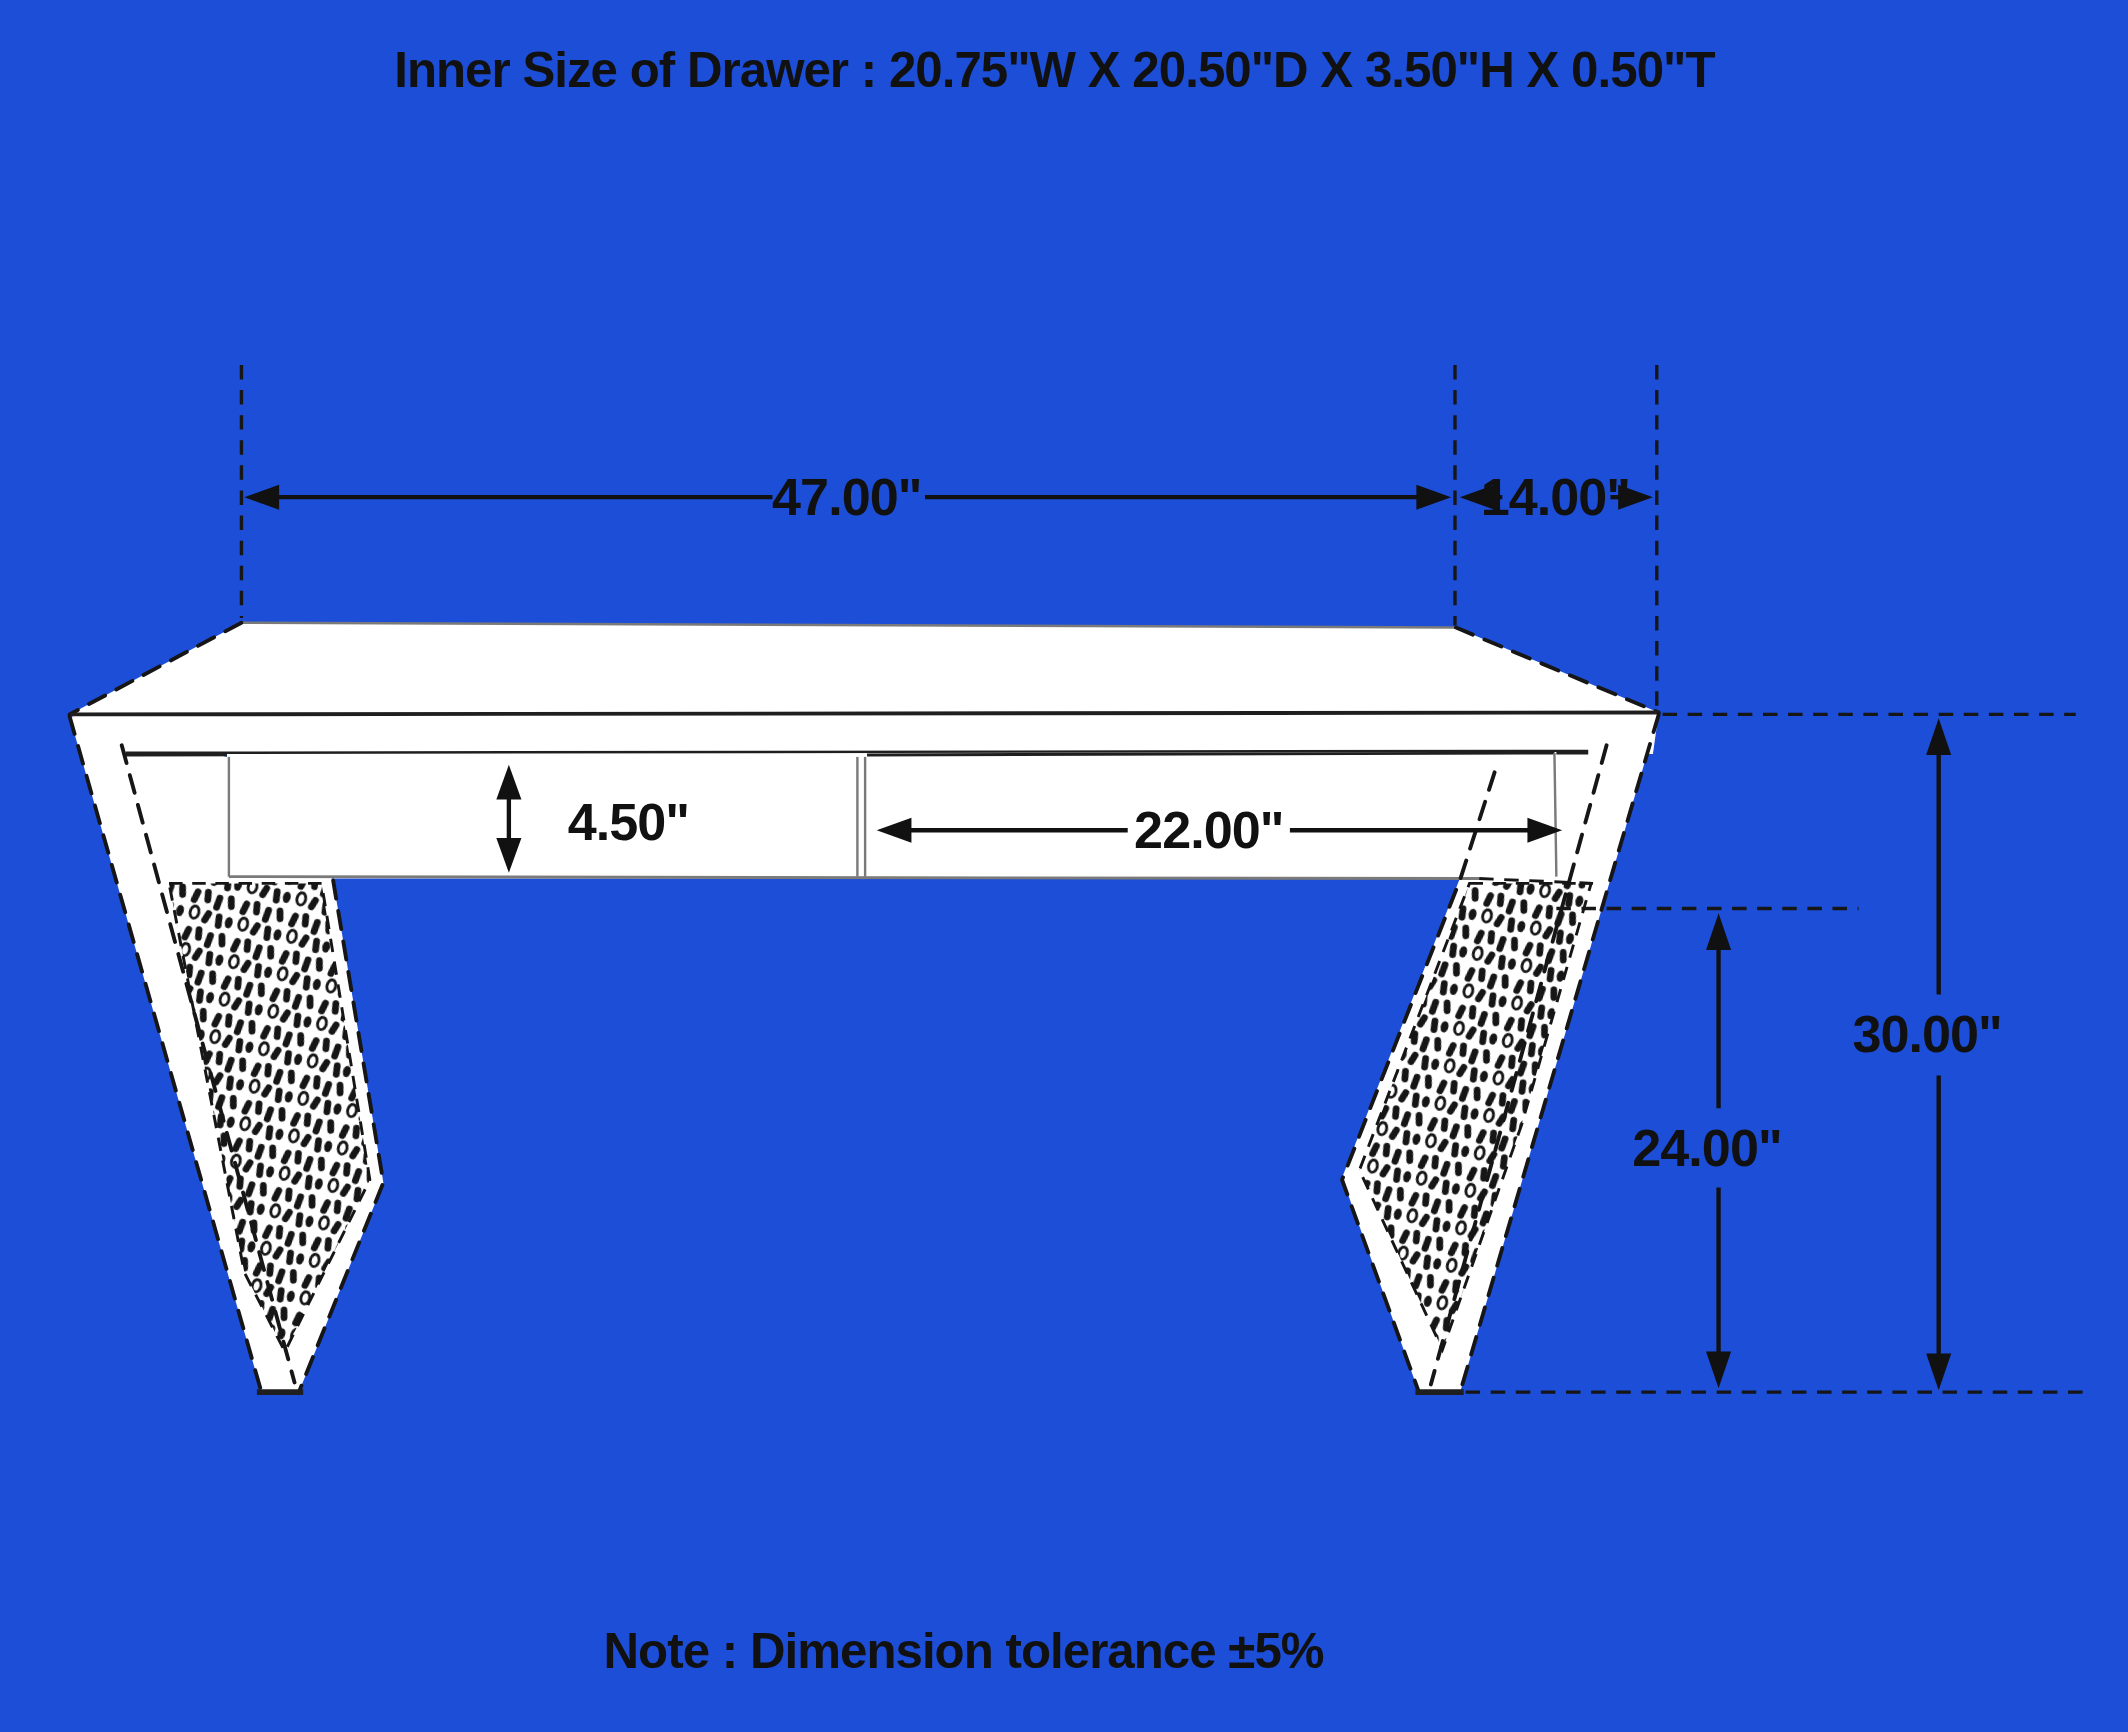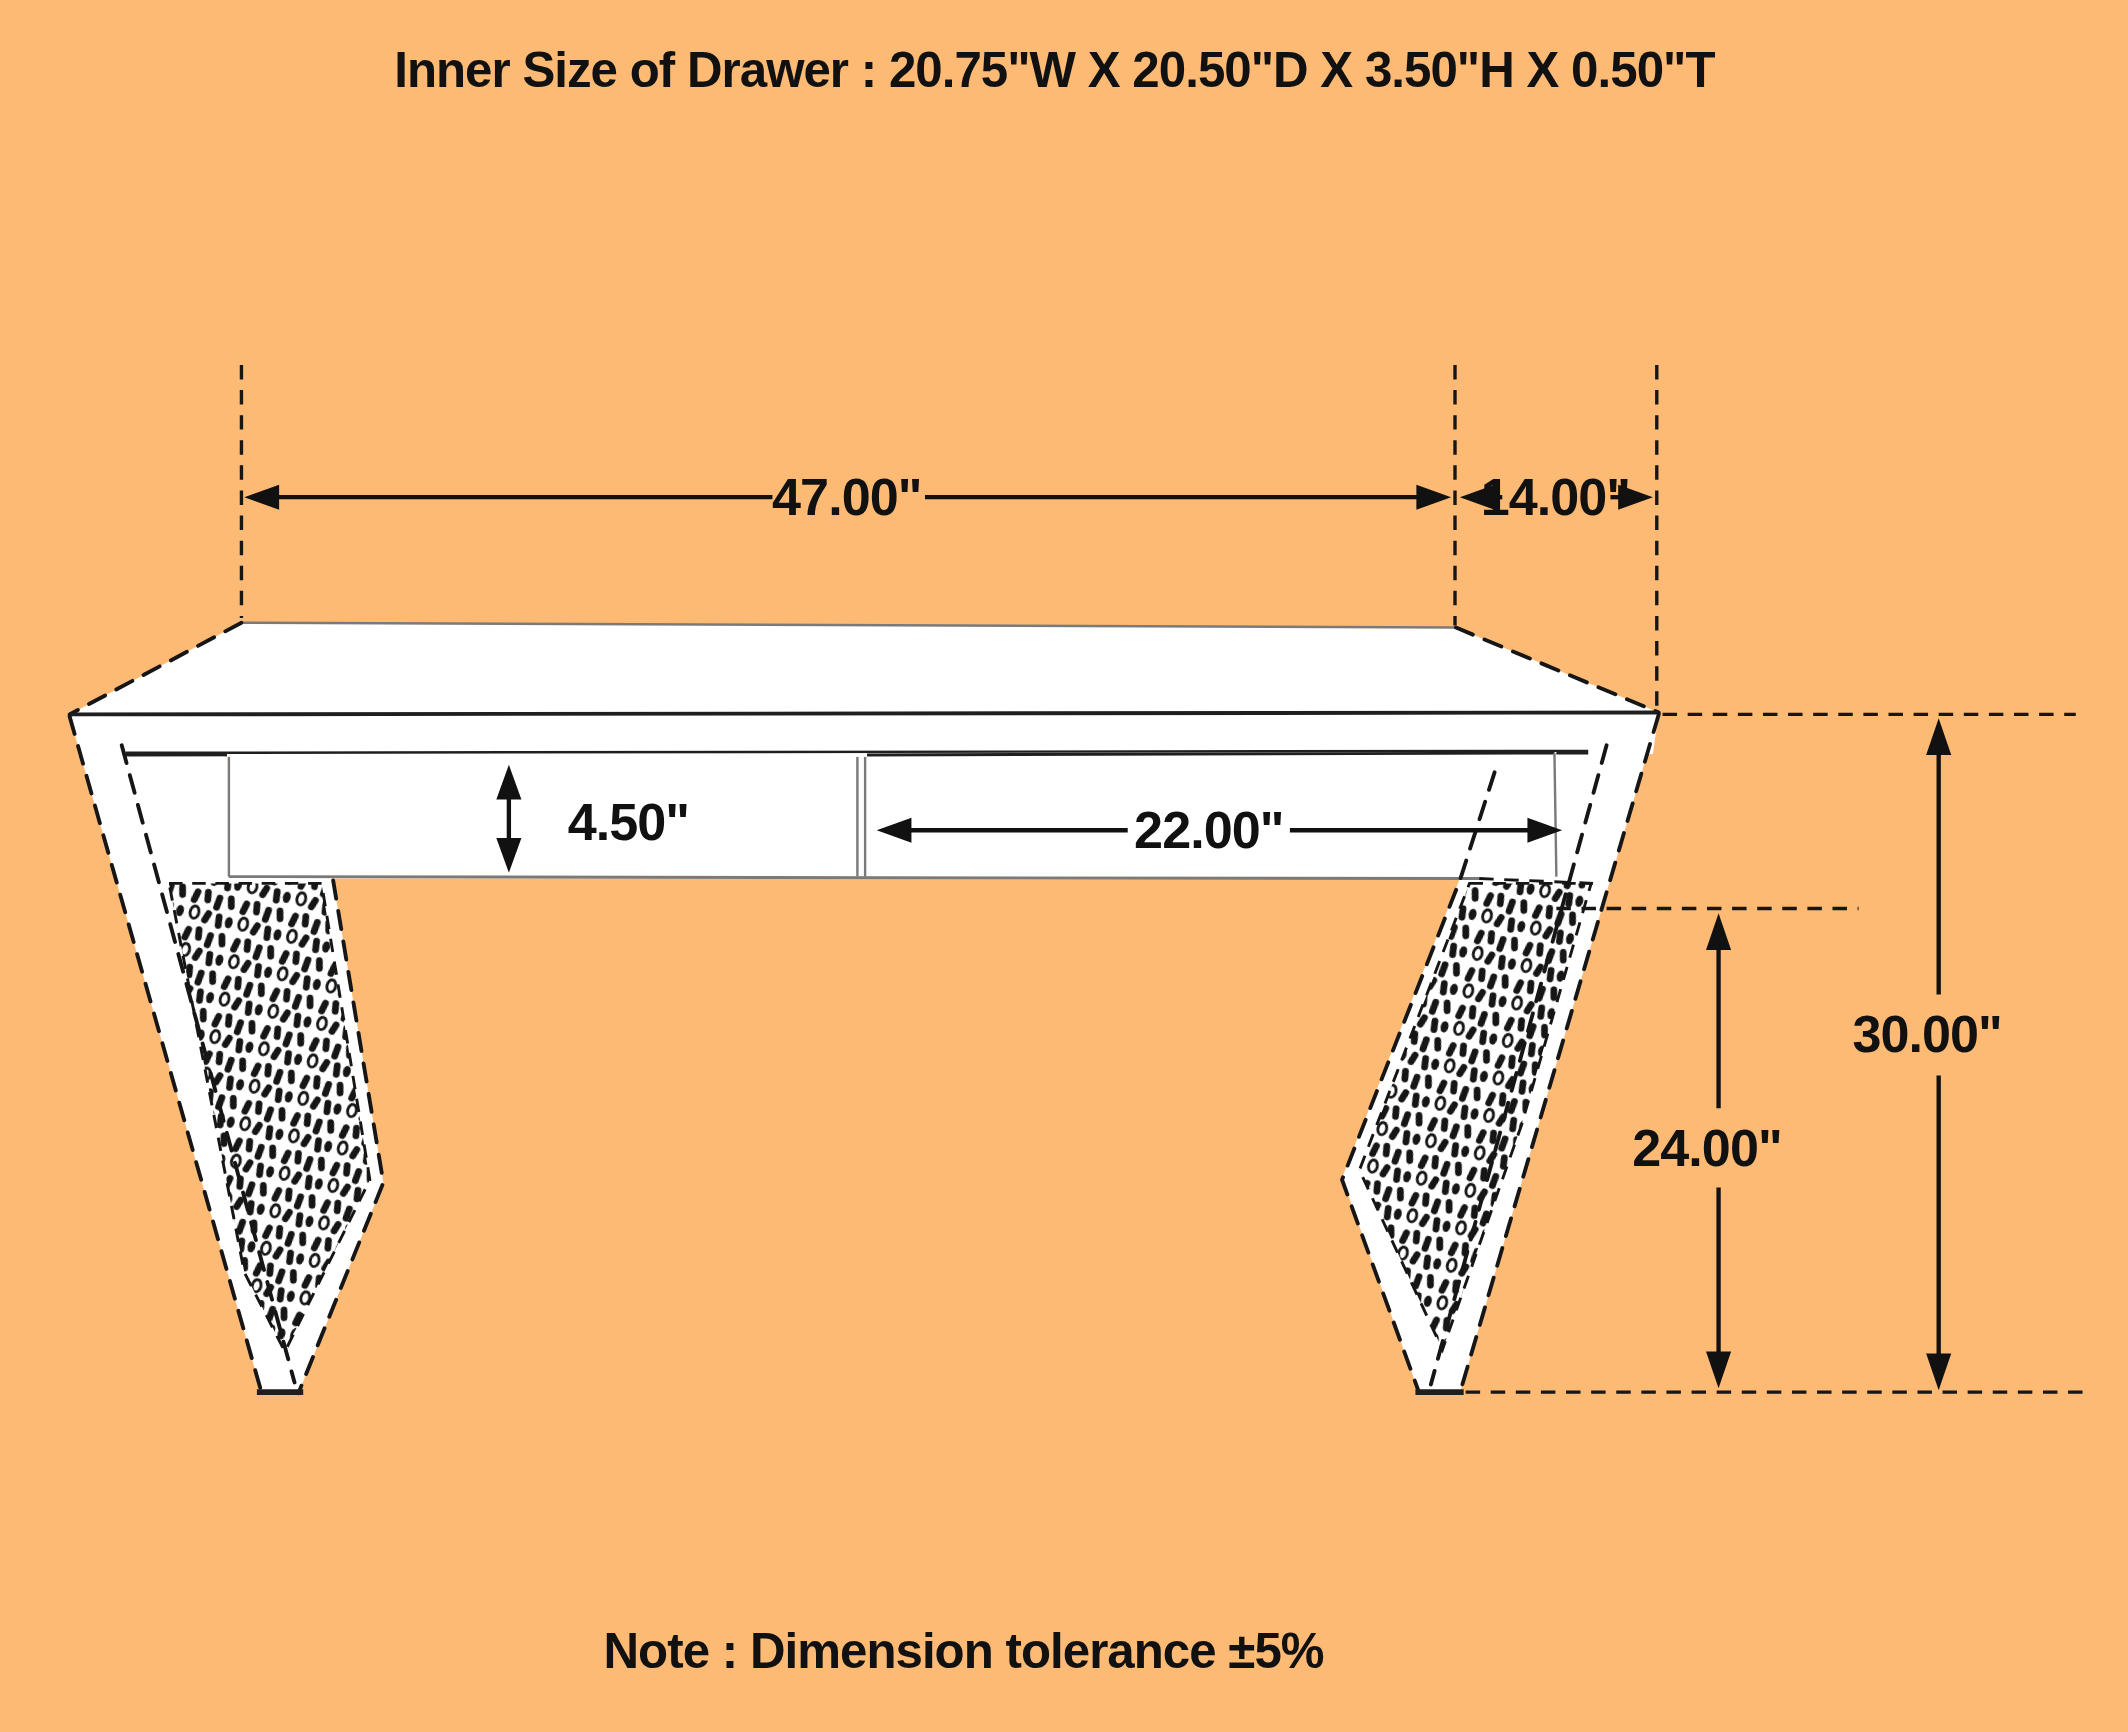--- a/index.html
+++ b/index.html
@@ -1,20 +1,20 @@
 <!DOCTYPE html>
 <html><head>
 <meta charset="utf-8">
 <style>
   html,body{
     margin:0;padding:0;background:#ffffff;
     width:2128px;height:1732px;
     font-family:"Liberation Sans","DejaVu Sans",sans-serif;
   }
-  .stage{position:relative;width:2128px;height:1732px;background:#fdba74;overflow:hidden;}
+  .stage{position:relative;width:2128px;height:1732px;background:#1d4ed8;overflow:hidden;}
   svg{display:block}
   .dim-label{
     font-family:"Liberation Sans","DejaVu Sans",sans-serif;
     font-weight:700;font-size:54px;fill:#111;letter-spacing:-1px;
   }
   .caption{
     font-family:"Liberation Sans","DejaVu Sans",sans-serif;
     font-weight:700;font-size:51px;fill:#111;letter-spacing:-1px;
   }
   .solid{stroke:#1f1f1f;fill:none}

